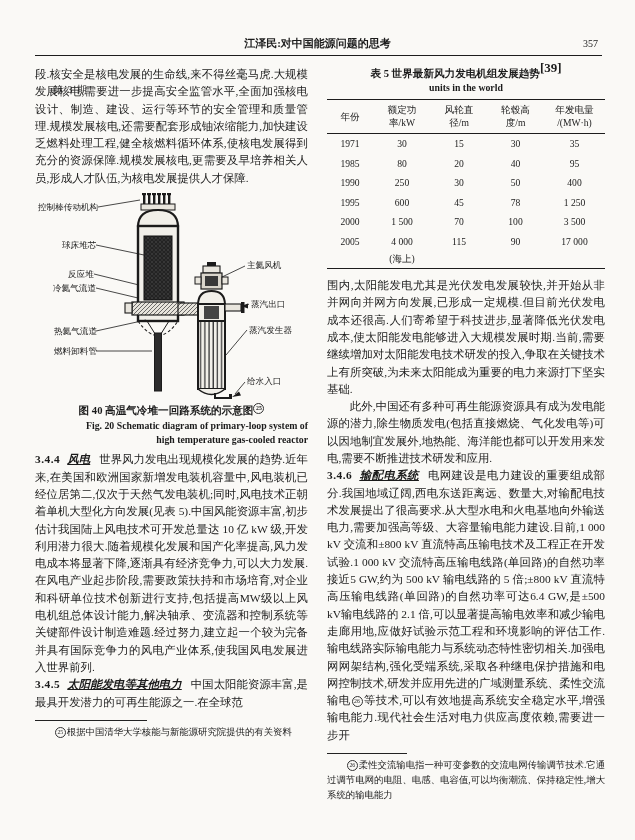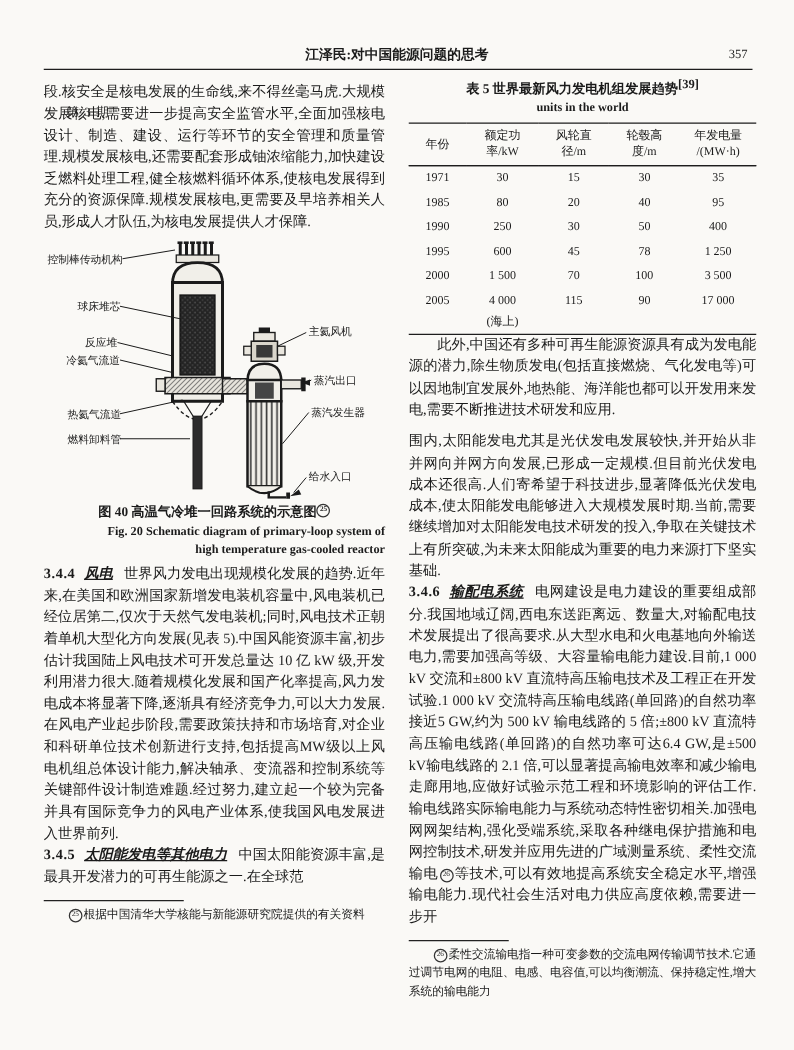--- a/index.html
+++ b/index.html
@@ -27,21 +27,21 @@
   .figure svg{display:block;}
   .fig-label{font-size:8.6px; fill:#1b1b1b; font-family:"Liberation Sans","DejaVu Sans",sans-serif;}
   .cap-zh{text-align:center; font-weight:bold; font-size:10.6px; margin-top:3px;}
   .cap-en{text-align:right; font-weight:bold; font-size:9.8px; line-height:13.5px; font-family:"Liberation Serif","DejaVu Serif",serif;}
   .circnum{
     display:inline-block; width:9px; height:9px; border:0.8px solid #333; border-radius:50%;
     font-size:5.8px; line-height:9px; text-align:center; vertical-align:super; font-style:normal;
     letter-spacing:0; text-indent:0;
   }
   .circnum.inline{vertical-align:1px; margin:0 1px;}
-  sup.bracket{font-size:10px; vertical-align:super; letter-spacing:0;}
+  sup.bracket{font-size:13px; vertical-align:super; letter-spacing:0;}
   
   .tbl-title-zh{text-align:center; font-weight:bold; font-size:10.6px; line-height:15px;}
   .tbl-title-en{text-align:center; font-weight:bold; font-size:9.8px; line-height:13.5px;}
   table.t5{width:100%; border-collapse:collapse; margin-top:5px; border-top:1.5px solid #1d1d1d;
            font-size:9.6px;}
   table.t5 thead td{border-bottom:1px solid #1d1d1d; padding:3px 0 4px 0;}
   table.t5 td{text-align:center; vertical-align:middle; line-height:13px; padding:0;}
   table.t5 tbody td{height:19.5px;}
   table.t5 tr.note-row td{height:15px; border-bottom:0;}
   .t5-wrap{border-bottom:1.5px solid #1d1d1d; padding-bottom:2px;}
@@ -270,23 +270,23 @@
             <td></td>
               <td>(海上)</td>
               <td></td>
               <td></td>
               <td></td>
           </tr>
         </tbody>
       </table>
     </div>
 
+    <p class="para" style="margin-top:8px;">围内,太阳能发电尤其是光伏发电发展较快,并开始从非并网向并网方向发展,已形成一定规模.但目前光伏发电成本还很高.人们寄希望于科技进步,显著降低光伏发电成本,使太阳能发电能够进入大规模发展时期.当前,需要继续增加对太阳能发电技术研发的投入,争取在关键技术上有所突破,为未来太阳能成为重要的电力来源打下坚实基础.</p>
+
     <p class="para indent">此外,中国还有多种可再生能源资源具有成为发电能源的潜力,除生物质发电(包括直接燃烧、气化发电等)可以因地制宜发展外,地热能、海洋能也都可以开发用来发电,需要不断推进技术研发和应用.</p>
-
-    <p class="para" style="margin-top:8px;">围内,太阳能发电尤其是光伏发电发展较快,并开始从非并网向并网方向发展,已形成一定规模.但目前光伏发电成本还很高.人们寄希望于科技进步,显著降低光伏发电成本,使太阳能发电能够进入大规模发展时期.当前,需要继续增加对太阳能发电技术研发的投入,争取在关键技术上有所突破,为未来太阳能成为重要的电力来源打下坚实基础.</p>
 
     <p class="para">
       <b class="snum">3.4.6</b><b class="stitle">输配电系统</b><span>电网建设是电力建设的重要组成部分.我国地域辽阔,西电东送距离远、数量大,对输配电技术发展提出了很高要求.从大型水电和火电基地向外输送电力,需要加强高等级、大容量输电能力建设.目前,1 000 kV 交流和±800 kV 直流特高压输电技术及工程正在开发试验.1 000 kV 交流特高压输电线路(单回路)的自然功率接近5 GW,约为 500 kV 输电线路的 5 倍;±800 kV 直流特高压输电线路(单回路)的自然功率可达6.4 GW,是±500 kV输电线路的 2.1 倍,可以显著提高输电效率和减少输电走廊用地,应做好试验示范工程和环境影响的评估工作.输电线路实际输电能力与系统动态特性密切相关.加强电网网架结构,强化受端系统,采取各种继电保护措施和电网控制技术,研发并应用先进的广域测量系统、柔性交流输电</span><span class="circnum inline">26</span><span>等技术,可以有效地提高系统安全稳定水平,增强输电能力.现代社会生活对电力供应高度依赖,需要进一步开</span>
     </p>
 
     <div class="footnote">
       <div class="fnrule r"></div>
       <p><span class="circnum inline fnmark">26</span><span>柔性交流输电指一种可变参数的交流电网传输调节技术.它通过调节电网的电阻、电感、电容值,可以均衡潮流、保持稳定性,增大系统的输电能力</span></p>
     </div>
   </div>

